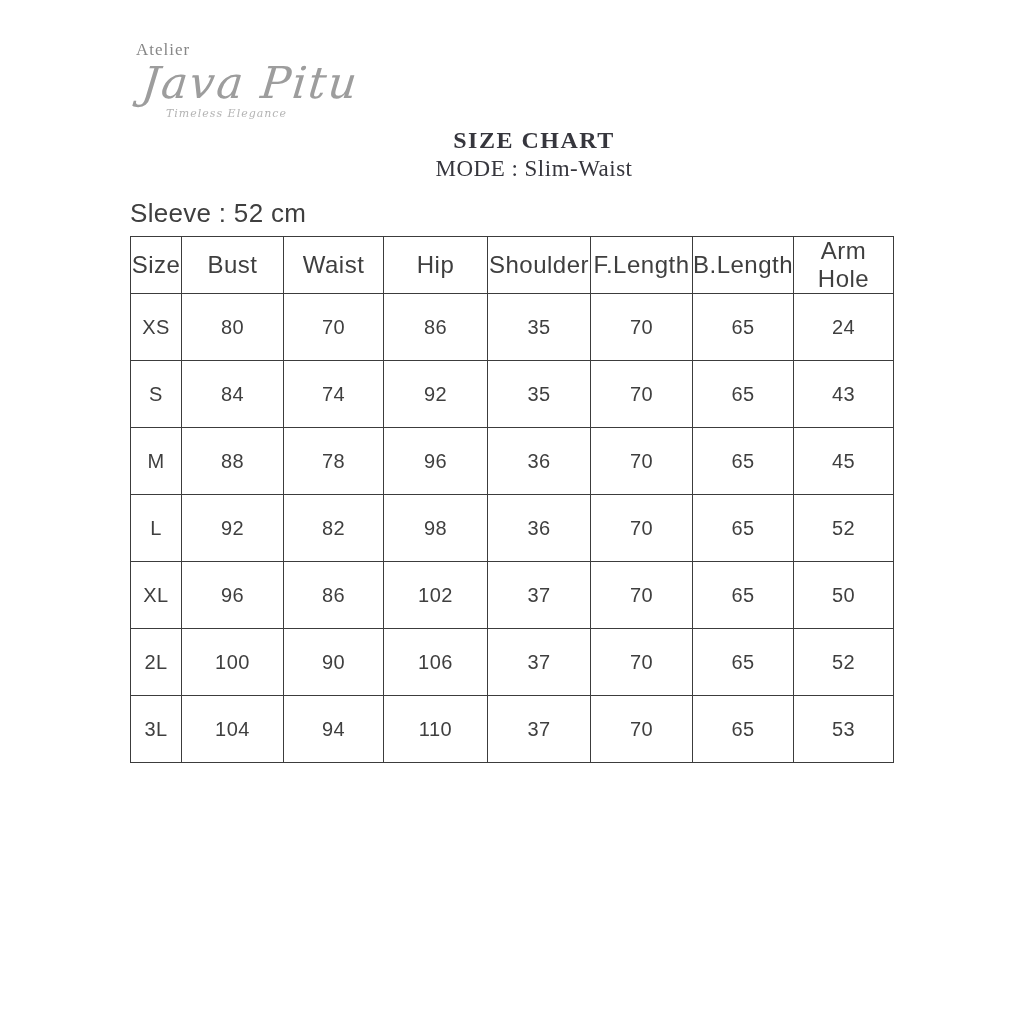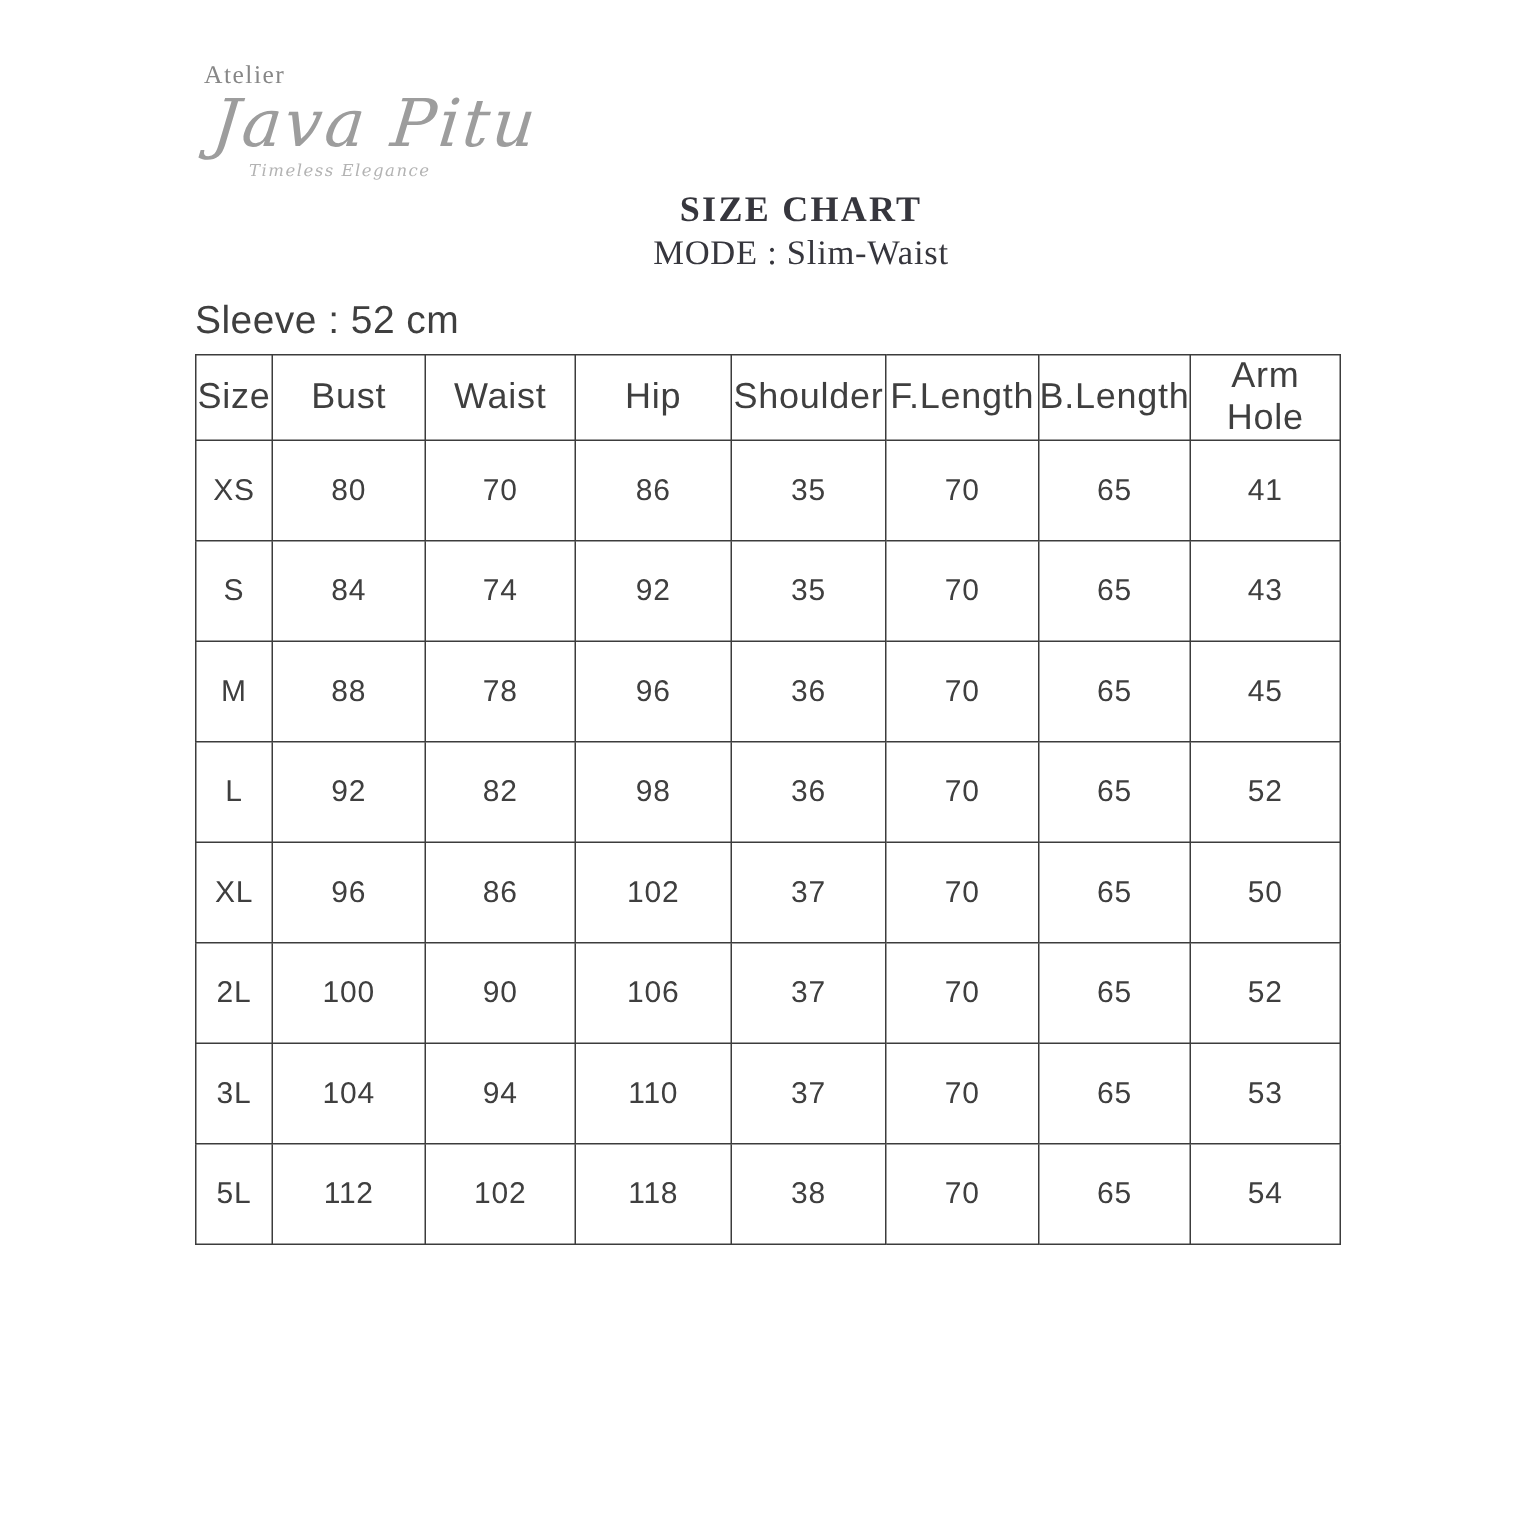--- a/index.html
+++ b/index.html
@@ -159,21 +159,21 @@
       </thead>
       <tbody id="size-table-body">
           <tr>
             <td>XS</td>
             <td>80</td>
             <td>70</td>
             <td>86</td>
             <td>35</td>
             <td>70</td>
             <td>65</td>
-            <td>41</td>
+            <td>24</td>
           </tr>
           <tr>
             <td>S</td>
             <td>84</td>
             <td>74</td>
             <td>92</td>
             <td>35</td>
             <td>70</td>
             <td>65</td>
             <td>43</td>
@@ -221,27 +221,17 @@
           <tr>
             <td>3L</td>
             <td>104</td>
             <td>94</td>
             <td>110</td>
             <td>37</td>
             <td>70</td>
             <td>65</td>
             <td>53</td>
           </tr>
-          <tr>
-            <td>5L</td>
-            <td>112</td>
-            <td>102</td>
-            <td>118</td>
-            <td>38</td>
-            <td>70</td>
-            <td>65</td>
-            <td>54</td>
-          </tr>
         </tbody>
     </table>
   </div>
 
 </div>
 
 </body></html>

